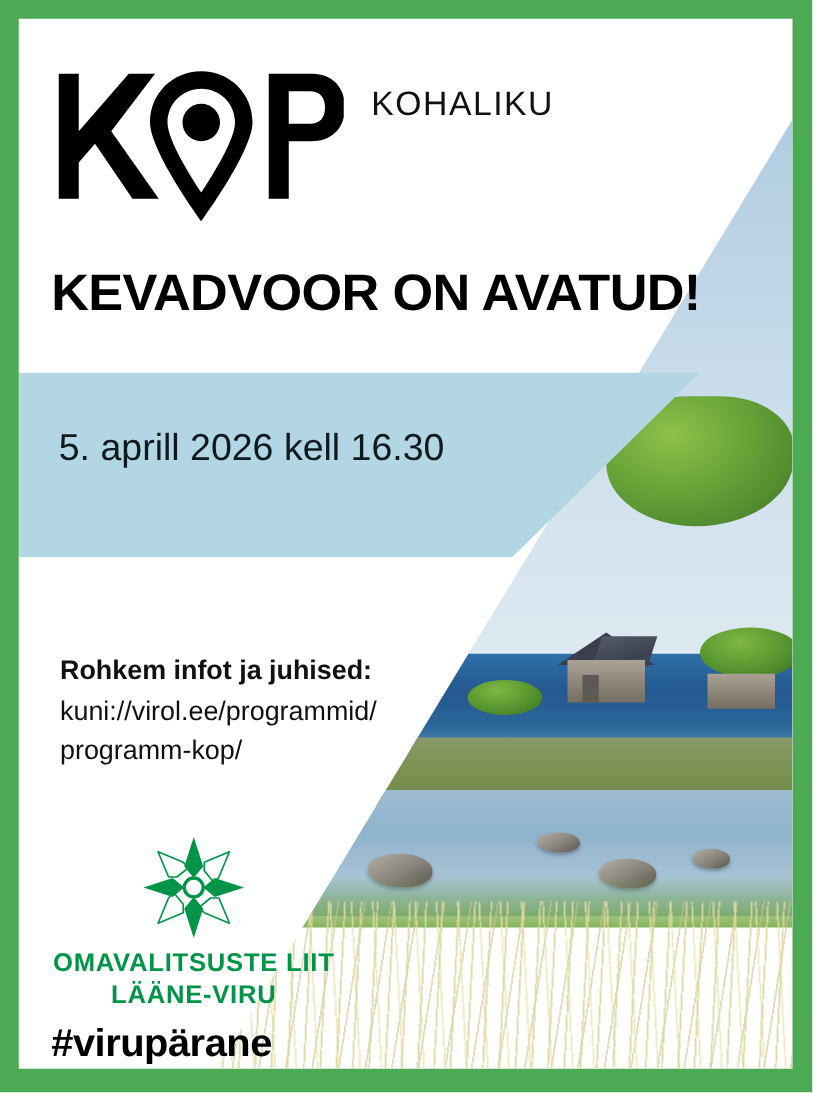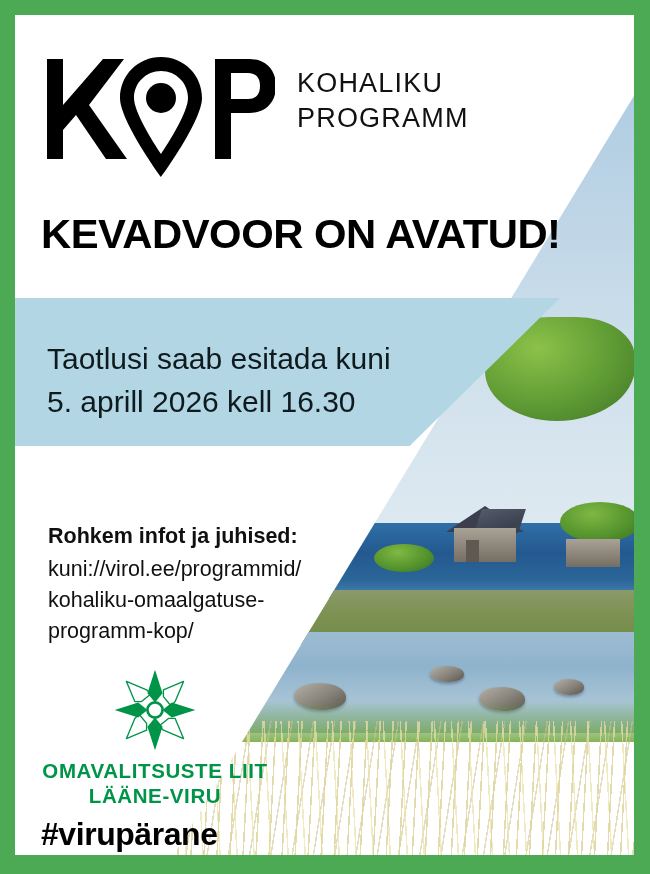--- a/index.html
+++ b/index.html
@@ -360,36 +360,33 @@
             <path d="M118 4 C95 4 77 22 77 45 c0 23 41 79 41 79 s41 -56 41 -79 C159 22 141 4 118 4 Z
                      M118 18 c15 0 27 12 27 27 c0 14 -19 44 -27 56 c-8 -12 -27 -42 -27 -56 C91 30 103 18 118 18 Z" fill="#000"></path>
             <circle cx="118" cy="45" r="15" fill="#000"></circle>
 
             <path d="M172 6 h34 c18 0 27 12 27 27 c0 15 -9 27 -27 27 h-18 v46 h-16 Z
                      M188 20 v26 h17 c8 0 12 -5 12 -13 c0 -8 -4 -13 -12 -13 Z" fill="#000"></path>
           </svg>
         </div>
         <div class="kop-sub">
           <div>KOHALIKU</div>
-          <div>PROGRAMM</div>
         </div>
       </div>
 
       <div class="headline">KEVADVOOR ON AVATUD!</div>
 
       <div class="deadline">
-        <div>Taotlusi saab esitada kuni</div>
         <div>5. aprill 2026 kell 16.30</div>
       </div>
 
       <div class="info">
         <div class="lead">Rohkem infot ja juhised:</div>
         <div class="url">
           <div>kuni://virol.ee/programmid/</div>
-          <div>kohaliku-omaalgatuse-</div>
           <div>programm-kop/</div>
         </div>
       </div>
 
       <div class="partner">
         <svg class="partner-star" viewBox="0 0 100 100">
           <g fill="#009448">
 
             <path d="M50 2 L59 30 L50 41 L41 30 Z"></path>
             <path d="M50 98 L59 70 L50 59 L41 70 Z"></path>

